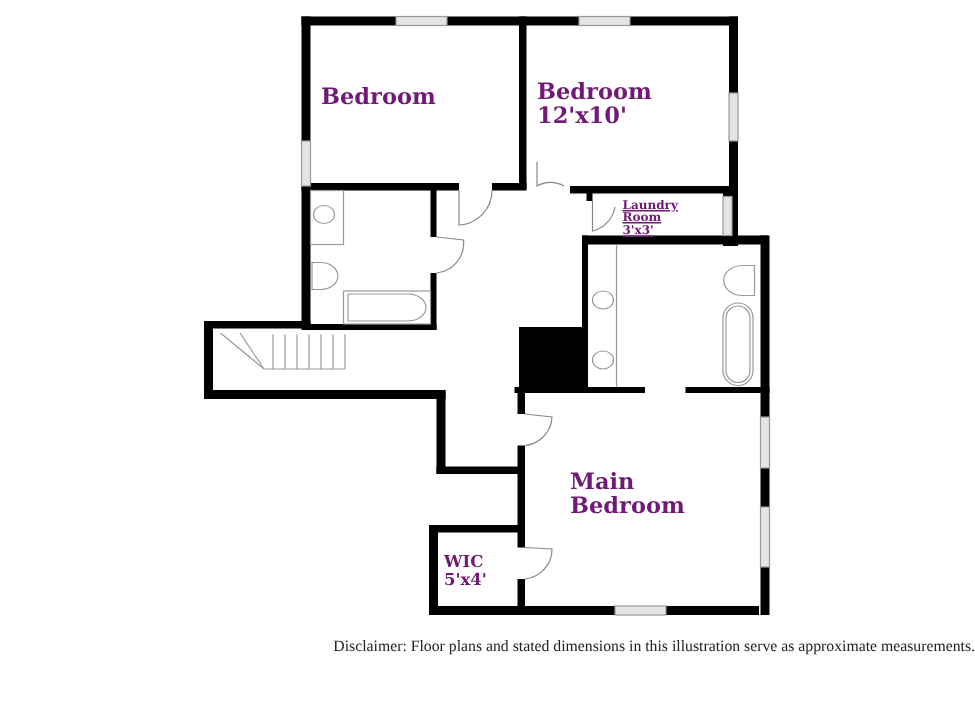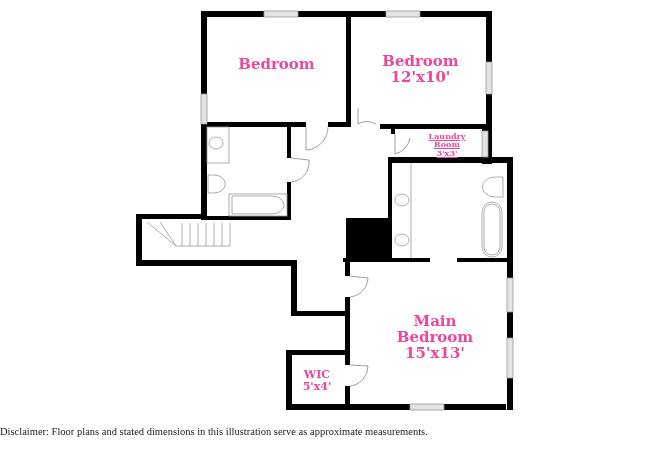--- a/index.html
+++ b/index.html
@@ -1,22 +1,22 @@
 <!DOCTYPE html>
 <html><head>
 <meta charset="utf-8">
 <style>
   html, body { margin: 0; padding: 0; background: #ffffff; }
   body { width: 650px; height: 473px; position: relative; overflow: hidden; font-family: "DejaVu Serif", "Liberation Serif", serif; }
   #plan { position: absolute; left: 0; top: 0; width: 650px; height: 473px; }
-  .label { position: absolute; text-align: center; color: #ec4899; font-family: "DejaVu Serif", "Liberation Serif", serif; font-weight: bold; line-height: 1.05; }
+  .label { position: absolute; color: #701a75; font-family: "DejaVu Serif", "Liberation Serif", serif; font-weight: bold; line-height: 1.05; }
   .lg { font-size: 15px; }
   .md { font-size: 11px; }
   .sm { font-size: 8px; }
-  .disclaimer { position: absolute; left: 0; width: 650px; top: 425px; text-align: left; font-family: "Liberation Serif", "DejaVu Serif", serif; font-size: 10.5px; color: #222; line-height: 13px; }
+  .disclaimer { position: absolute; left: 0; width: 650px; top: 425px; text-align: right; font-family: "Liberation Serif", "DejaVu Serif", serif; font-size: 10.5px; color: #222; line-height: 13px; }
 </style>
 </head>
 <body>
 
 <svg id="plan" viewBox="0 0 650 473" xmlns="http://www.w3.org/2000/svg">
 
   <g fill="#000">
 
     <rect x="201" y="11" width="291" height="6"></rect>
 
@@ -129,21 +129,20 @@
 
 <div class="label" style="left:415px; top:132px; width:64px;text-decoration:underline;">
   <div class="sm">Laundry</div>
   <div class="sm">Room</div>
   <div class="sm">3'x3'</div>
 </div>
 
 <div class="label" style="left:380px; top:314px; width:110px;">
   <div class="lg">Main</div>
   <div class="lg">Bedroom</div>
-  <div class="lg">15'x13'</div>
 </div>
 
 <div class="label" style="left:296px; top:369px; width:42px;">
   <div class="md">WIC</div>
   <div class="md">5'x4'</div>
 </div>
 
 <div class="disclaimer">
   <div>Disclaimer: Floor plans and stated dimensions in this illustration serve as approximate measurements.</div>
 </div>

